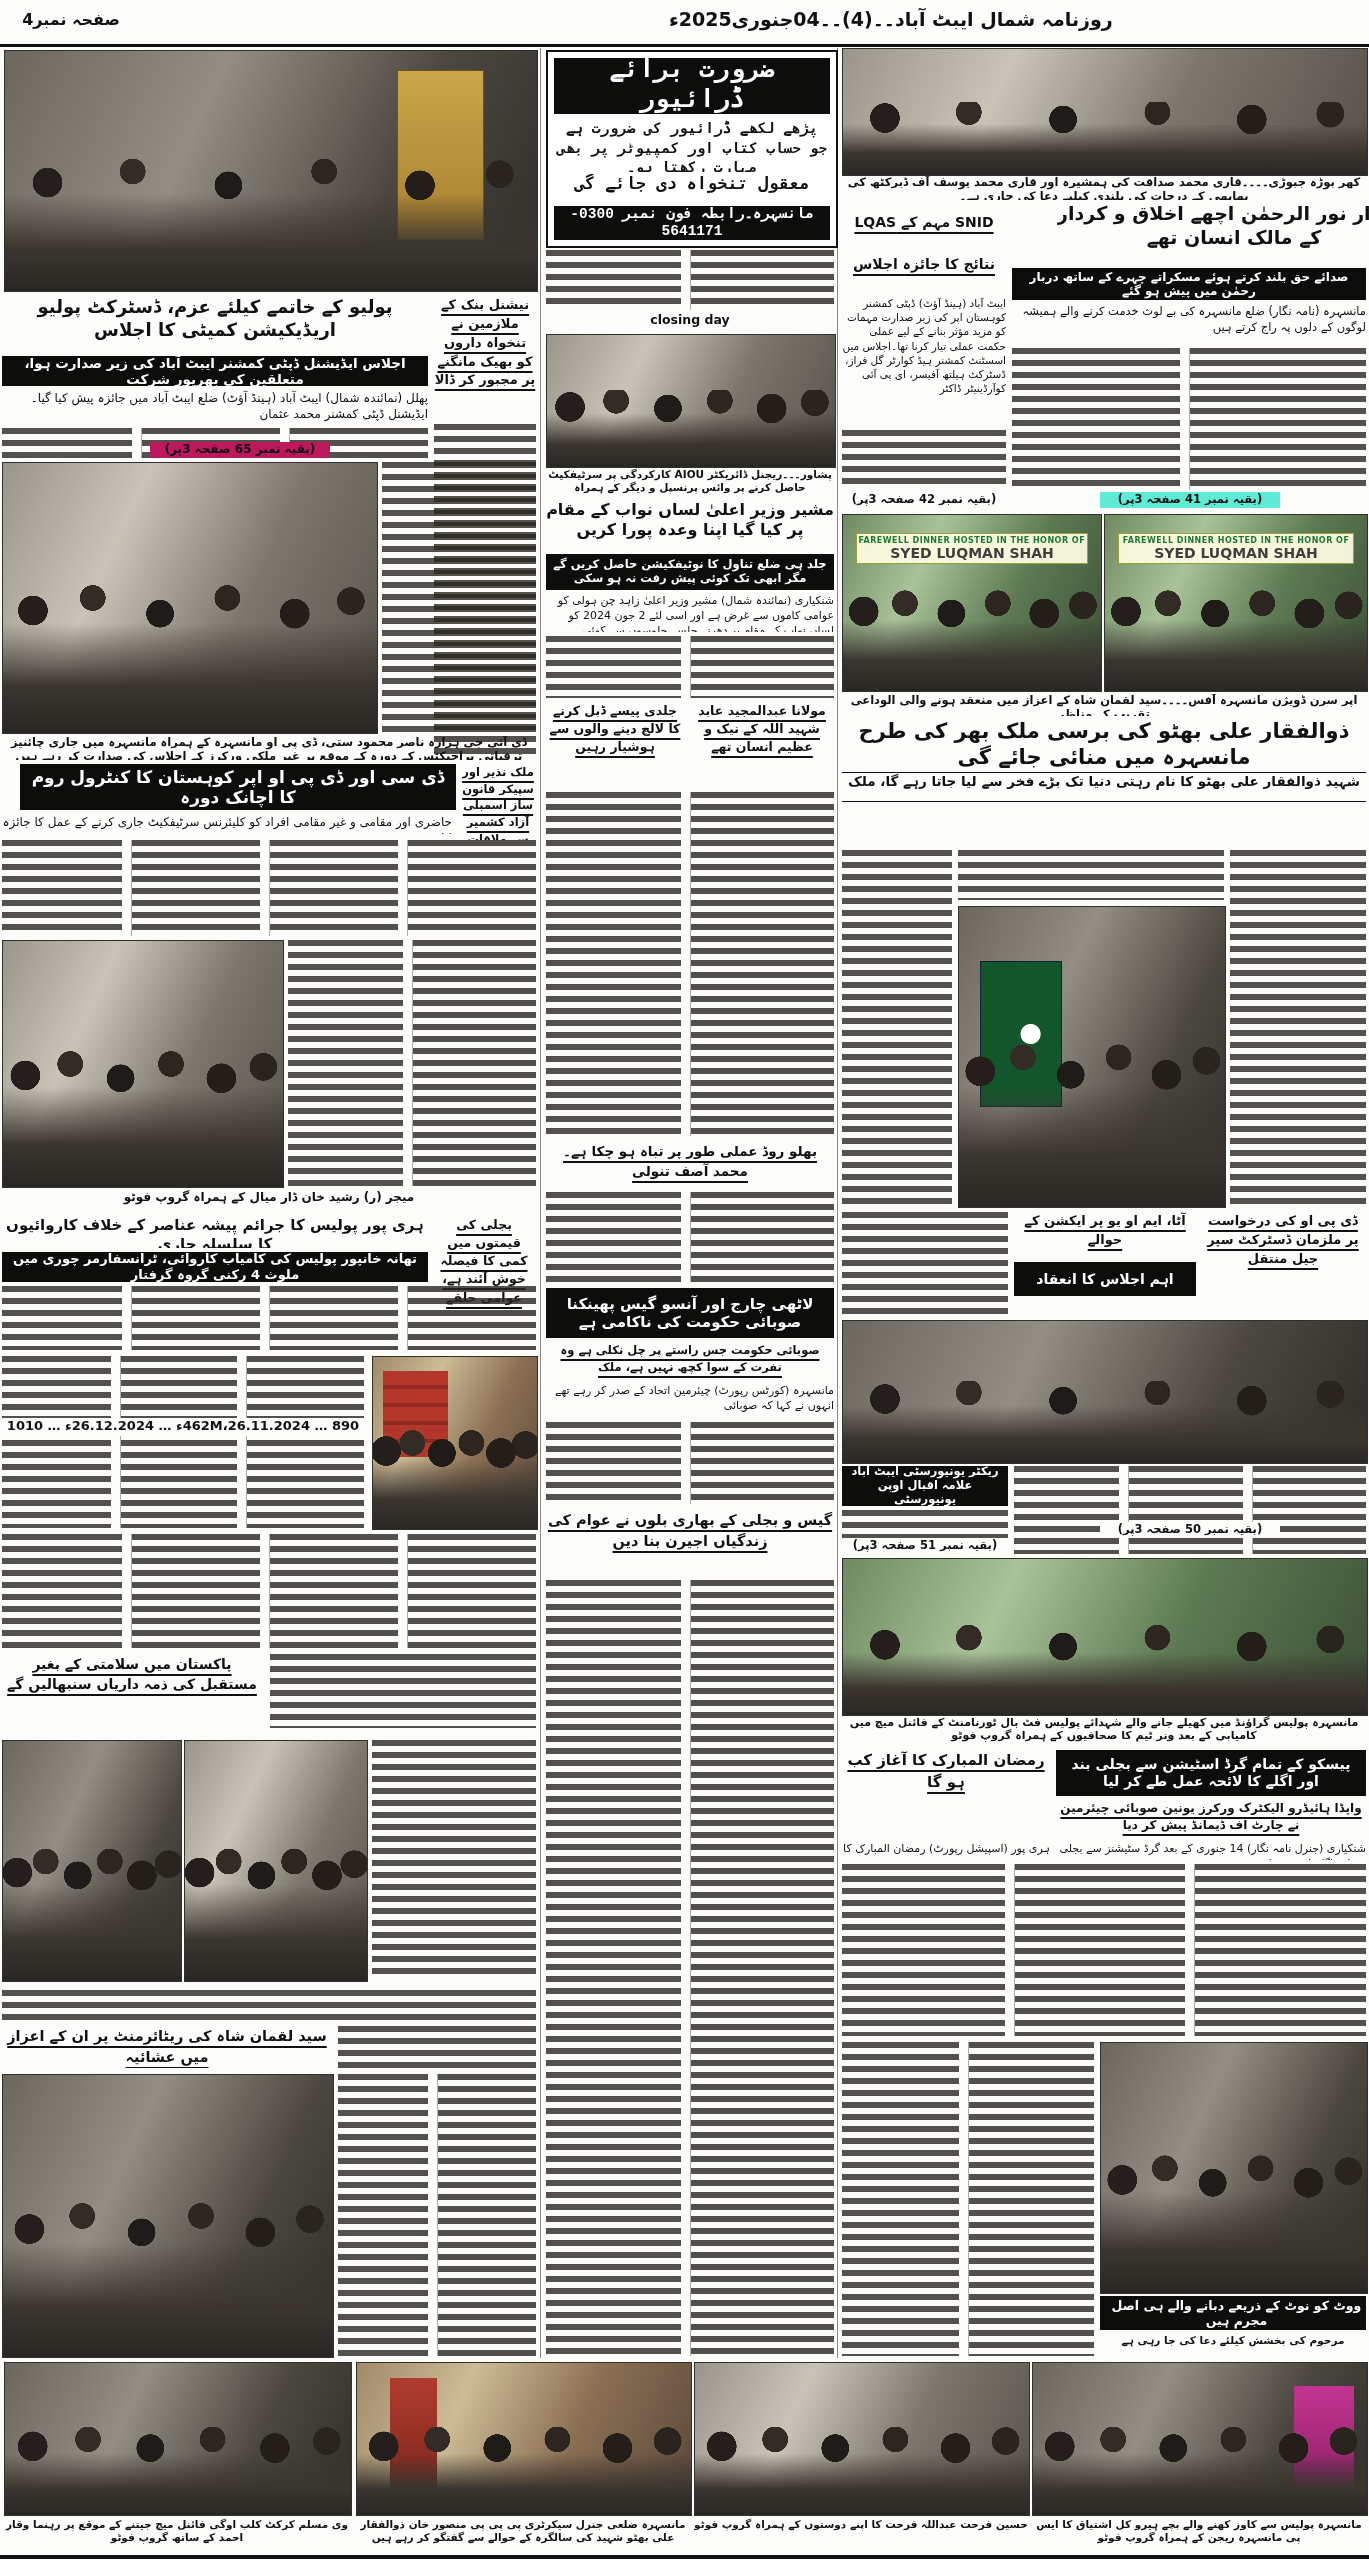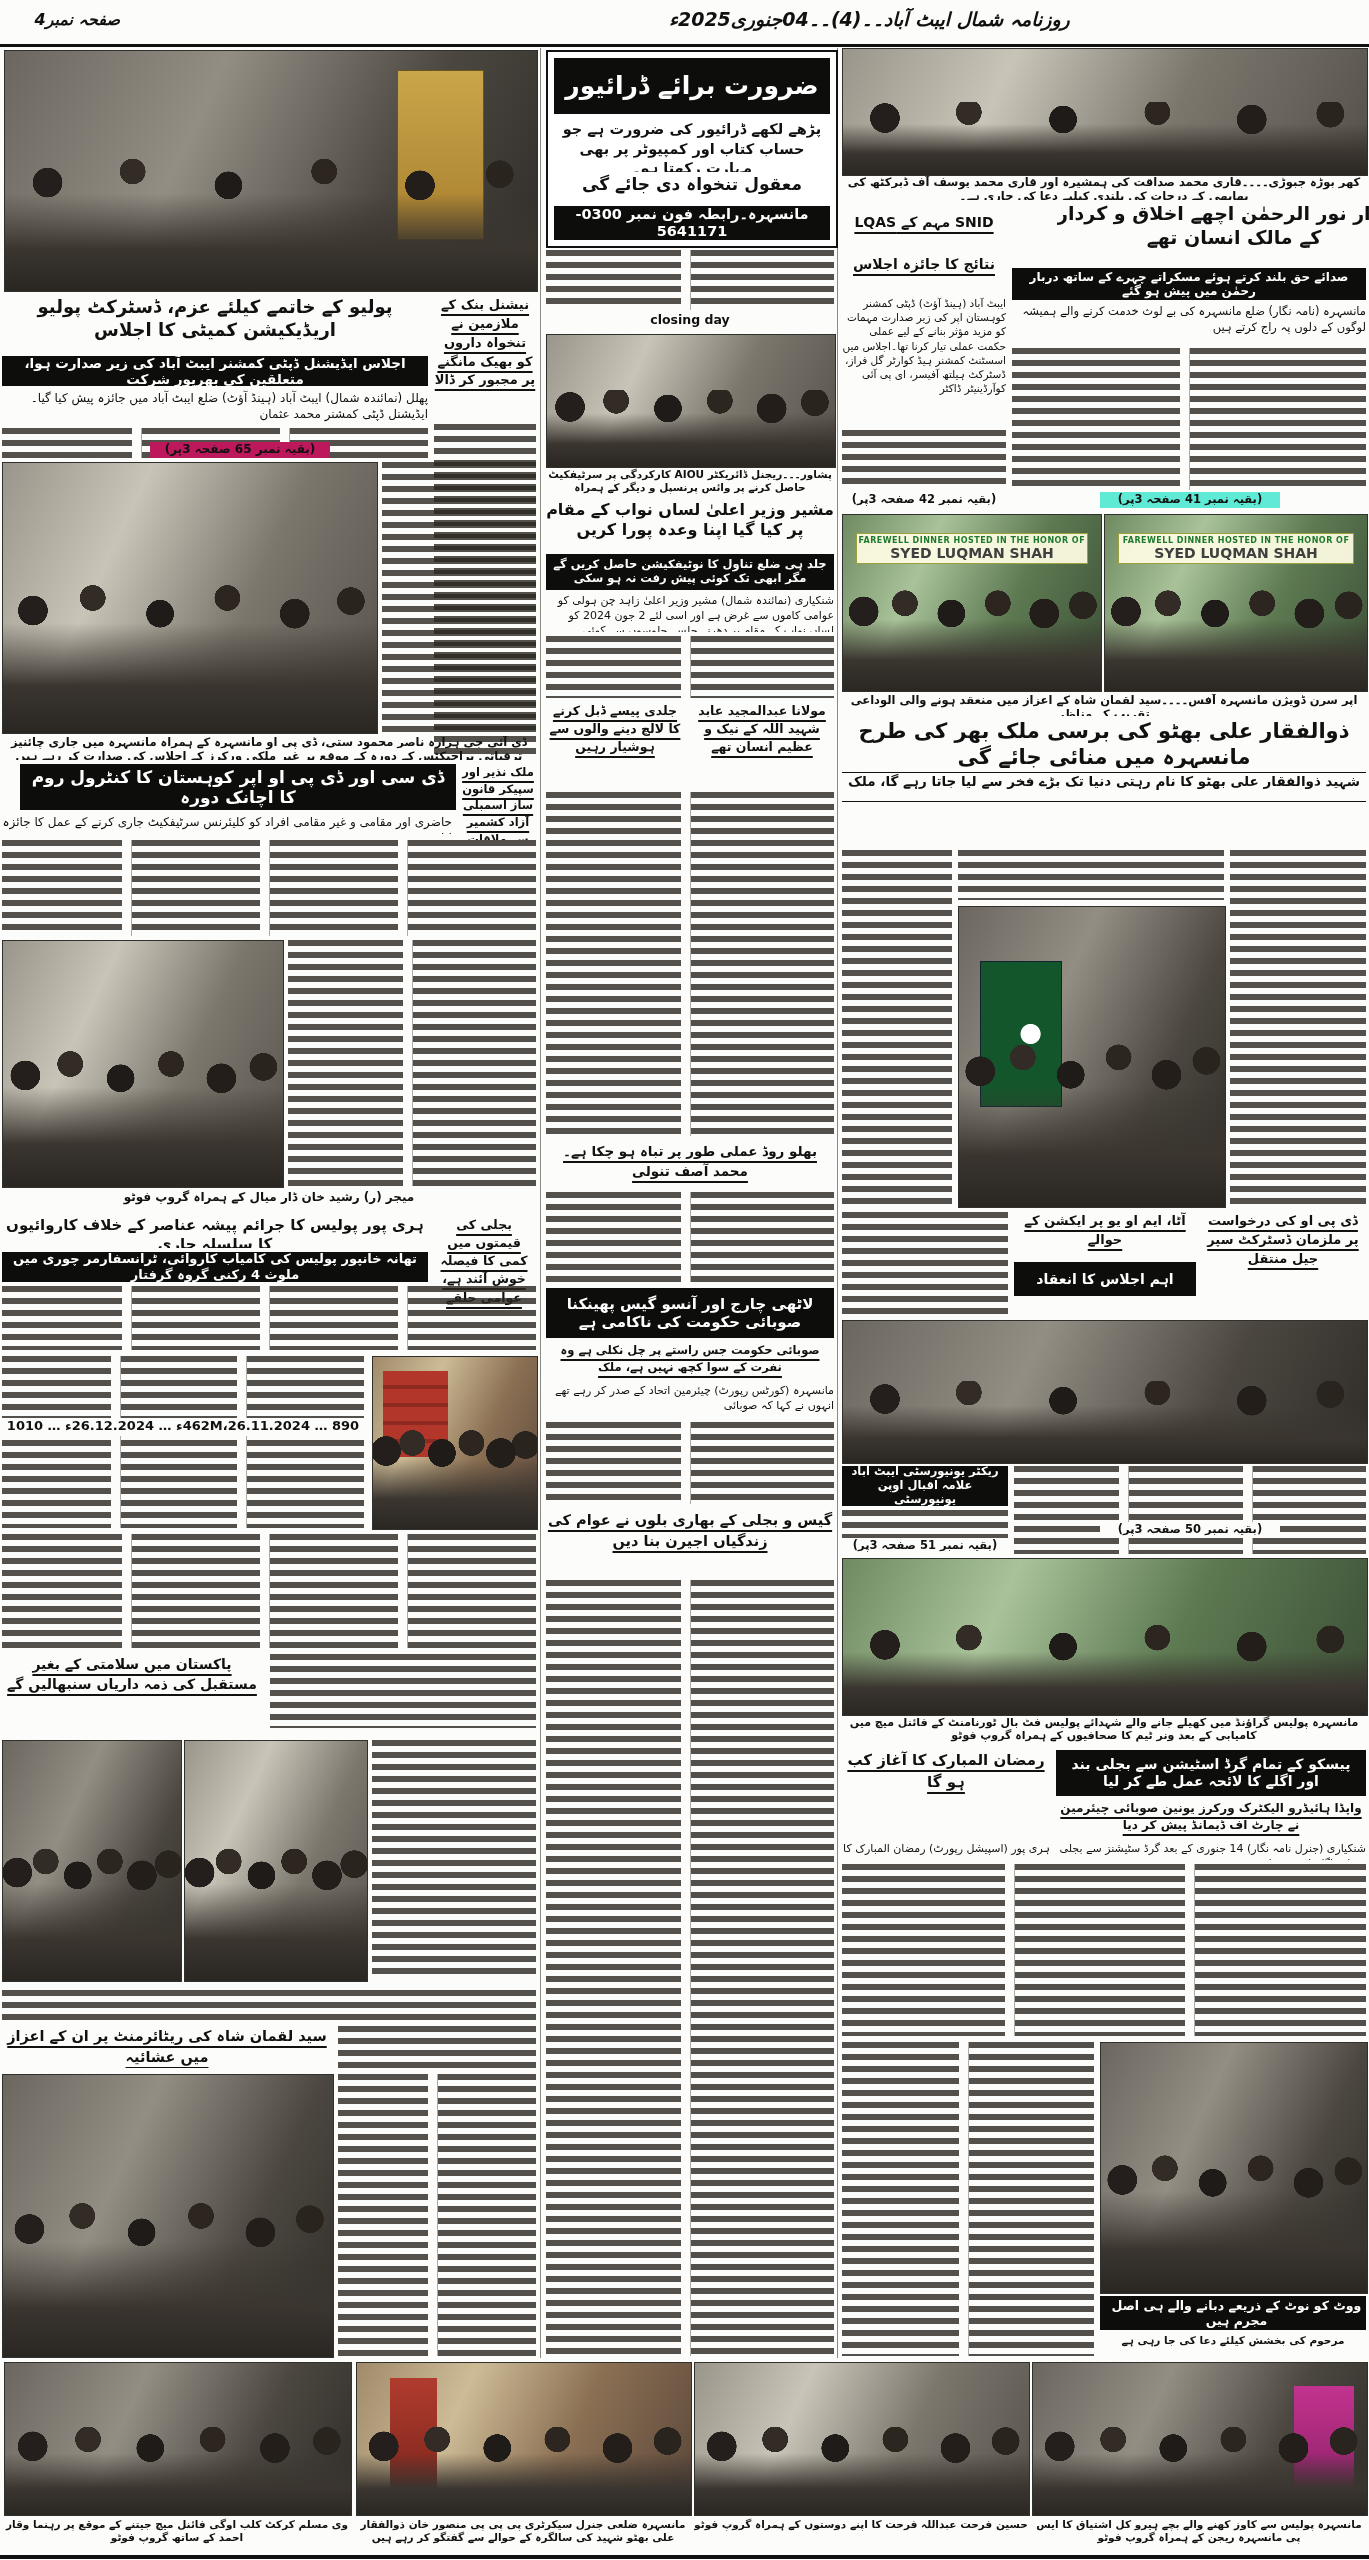--- a/index.html
+++ b/index.html
@@ -34,22 +34,22 @@
   .bar{background:#0d0d0c;color:#fff;display:flex;align-items:center;justify-content:center;
        text-align:center;direction:rtl;font-weight:bold;overflow:hidden;line-height:1.2;padding:0 4px;box-sizing:border-box;}
   .cap{font-weight:bold;direction:rtl;text-align:center;overflow:hidden;line-height:1.2;}
   .lead{direction:rtl;text-align:right;overflow:hidden;line-height:1.35;}
   .rem{direction:rtl;text-align:center;font-weight:bold;overflow:hidden;}
   .fx{background-image:repeating-linear-gradient(180deg,#2a2620 0px,#2a2620 6px,transparent 6px,transparent 12px);
       opacity:.8;}
   .cols{display:flex;gap:9px;}
   .cols>div{flex:1;}
   .cols>div:not(:last-child){border-left:1px solid #9a9a94;padding-left:8px;}
-  .mast{font-weight:bold;direction:rtl;overflow:hidden;white-space:nowrap;font-style:italic;}
-  .adbox{position:absolute;border:2px solid #111;background:#fff;}
+  .mast{font-weight:bold;direction:rtl;overflow:hidden;white-space:nowrap;}
+  .adbox{position:absolute;border:2px solid #111;background:#fff;font-family:Liberation Mono, monospace;}
 </style>
 </head>
 <body>
 
 <div id="page">
 
   <div class="abs mast" style="top:8px;right:40px;width:660px;height:32px;font-size:19px;text-align:left;">روزنامہ شمال ایبٹ آباد۔۔(4)۔۔04جنوری2025ء</div>
   <div class="abs mast" style="top:10px;left:10px;width:110px;height:28px;font-size:16px;">صفحہ نمبر4</div>
   <div class="hline" style="top:44px;left:0;width:1369px;height:3px;"></div>
 

